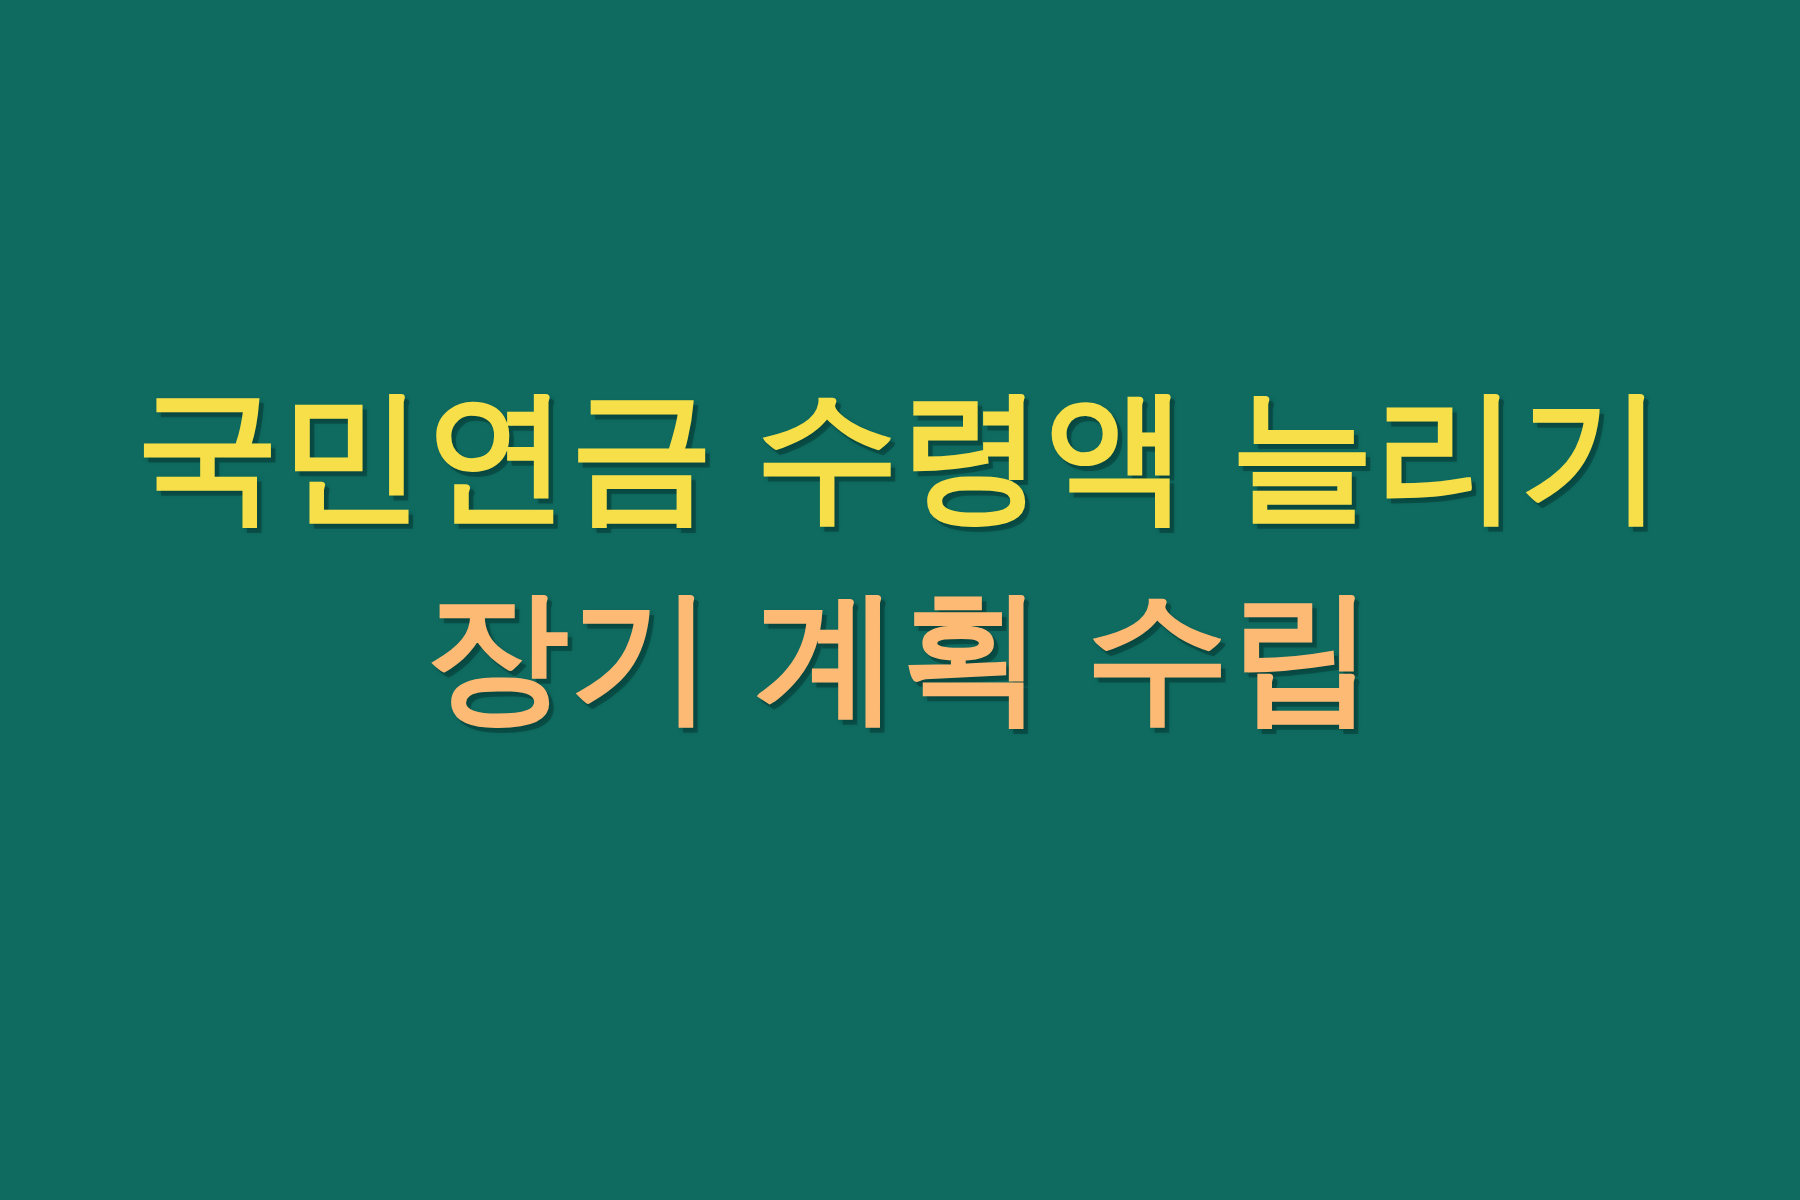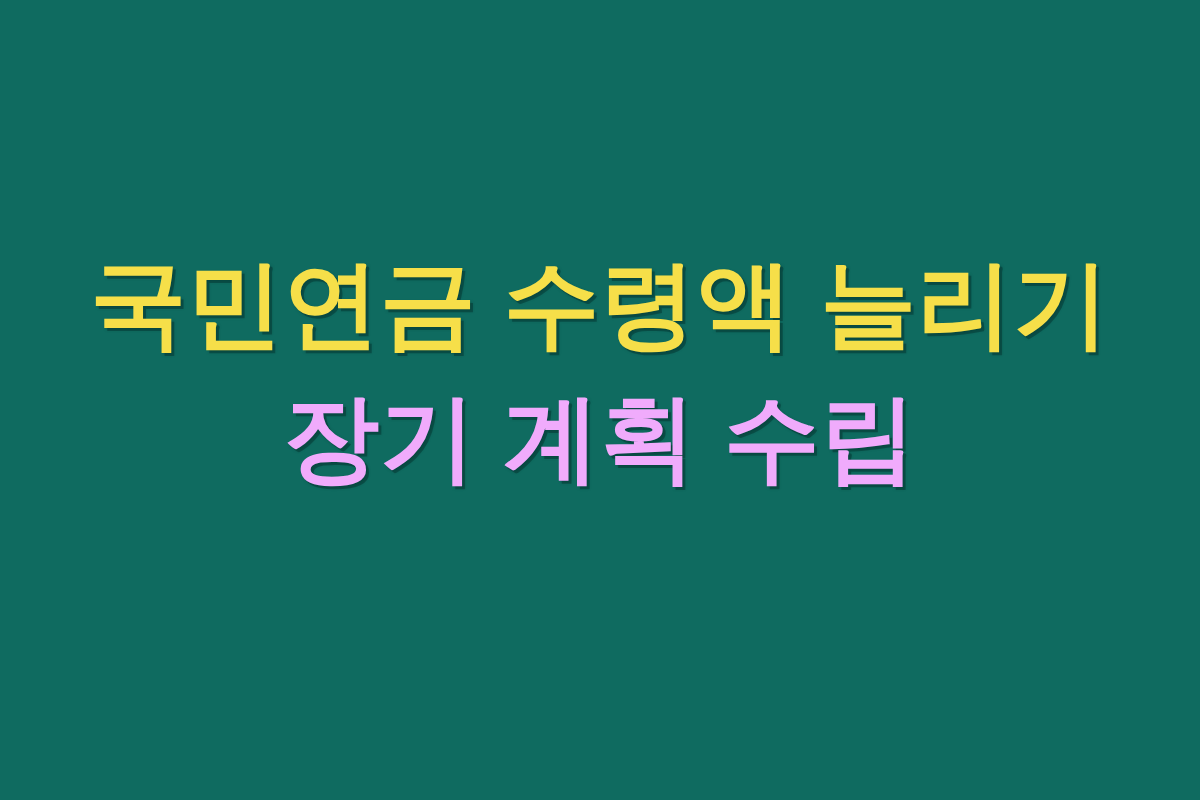--- a/index.html
+++ b/index.html
@@ -64,17 +64,17 @@
 </style>
 </head>
 <body>
 
 <div id="banner" style="background: rgb(15, 107, 96);">
 
   <div id="headline">
 
     <span class="headline-line line-1" style="color: rgb(246, 223, 73);">국민연금 수령액 늘리기</span>
 
-    <span class="headline-line line-2" style="color: #f0abfc;">장기 계획 수립</span>
+    <span class="headline-line line-2" style="color: #fdba74;">장기 계획 수립</span>
 
   </div>
 
 </div>
 
 </body></html>

